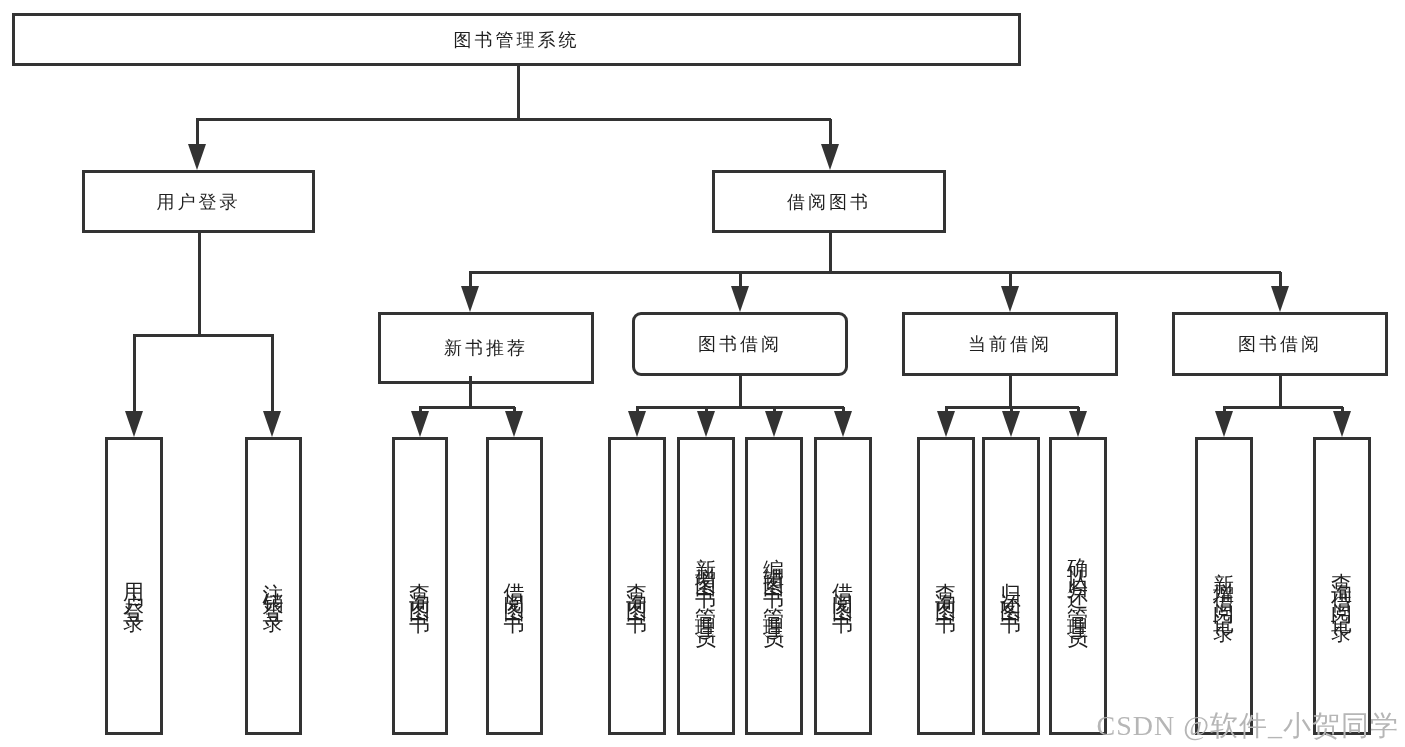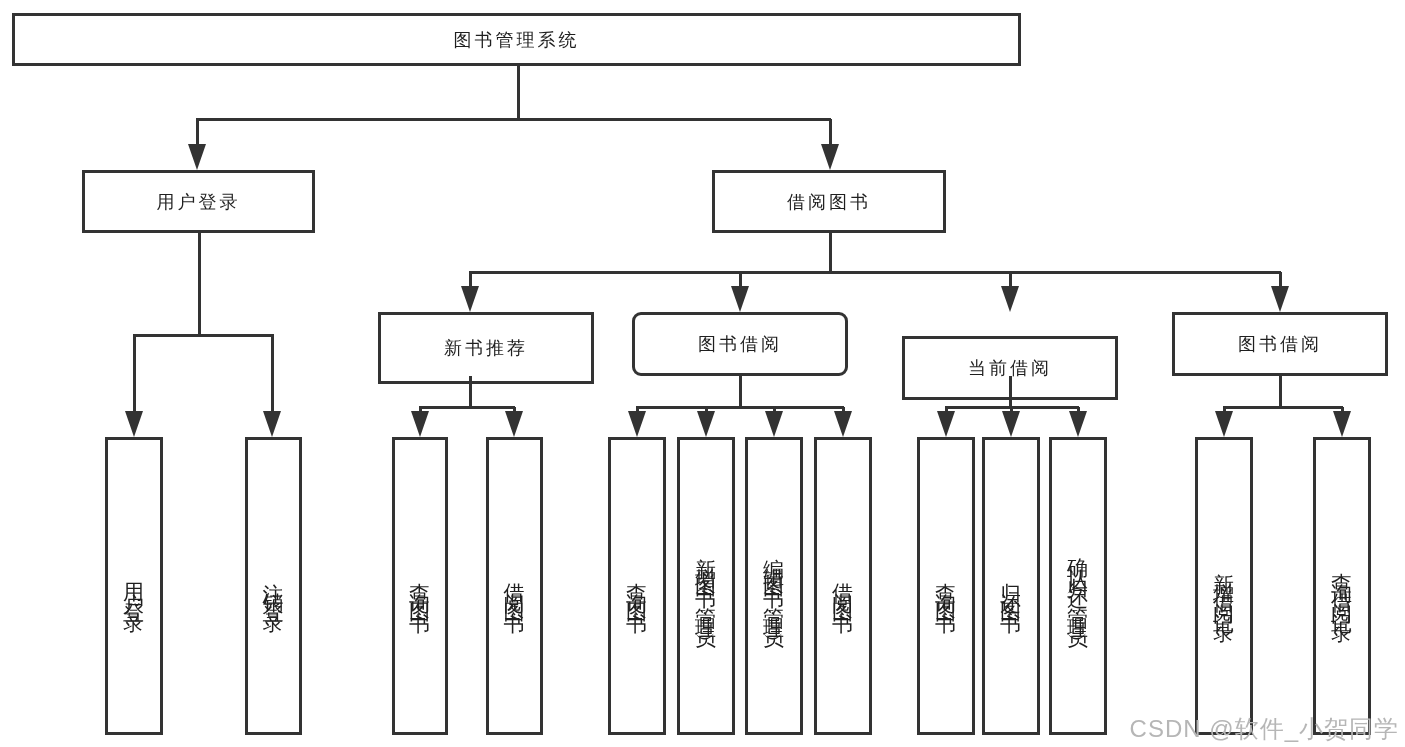--- a/index.html
+++ b/index.html
@@ -19,22 +19,22 @@
   }
   .vline, .hline { position:absolute; background:var(--line,#333); }
   .vline { width:3px; }
   .hline { height:3px; }
   .arrow {
     position:absolute; width:0; height:0;
     border-left:9px solid transparent; border-right:9px solid transparent;
     border-top:26px solid var(--line,#333);
   }
   .watermark {
-    position:absolute; right:6px; bottom:2px; font-size:24px;
-    color:var(--watermark,#b6b6b6); letter-spacing:1px; z-index:5; white-space:nowrap;
+    position:absolute; right:6px; bottom:2px; font-size:28px;
+    color:var(--watermark,#b6b6b6); letter-spacing:1px; z-index:5; white-space:nowrap;font-family:Liberation Serif, serif;
   }
 </style>
 </head>
 <body>
 
 <div class="stage">
 
   <div class="box hbox" style="left:12px;top:13px;width:1009px;height:53px;">
     <span>图书管理系统</span>
   </div>
@@ -45,21 +45,21 @@
   <div class="box hbox" style="left:712px;top:170px;width:234px;height:63px;">
     <span>借阅图书</span>
   </div>
 
   <div class="box hbox" style="left:378px;top:312px;width:216px;height:72px;">
     <span>新书推荐</span>
   </div>
   <div class="box hbox" style="left:632px;top:312px;width:216px;height:64px;border-radius:9px;">
     <span>图书借阅</span>
   </div>
-  <div class="box hbox" style="left:902px;top:312px;width:216px;height:64px;margin-top:24px;">
+  <div class="box hbox" style="left:902px;top:312px;width:216px;height:64px;">
     <span>当前借阅</span>
   </div>
   <div class="box hbox" style="left:1172px;top:312px;width:216px;height:64px;">
     <span>图书借阅</span>
   </div>
 
   <div class="box leaf" style="left:105px;top:437px;width:58px;height:298px;">
     <span>用户登录</span>
   </div>
   <div class="box leaf" style="left:245px;top:437px;width:57px;height:298px;">

